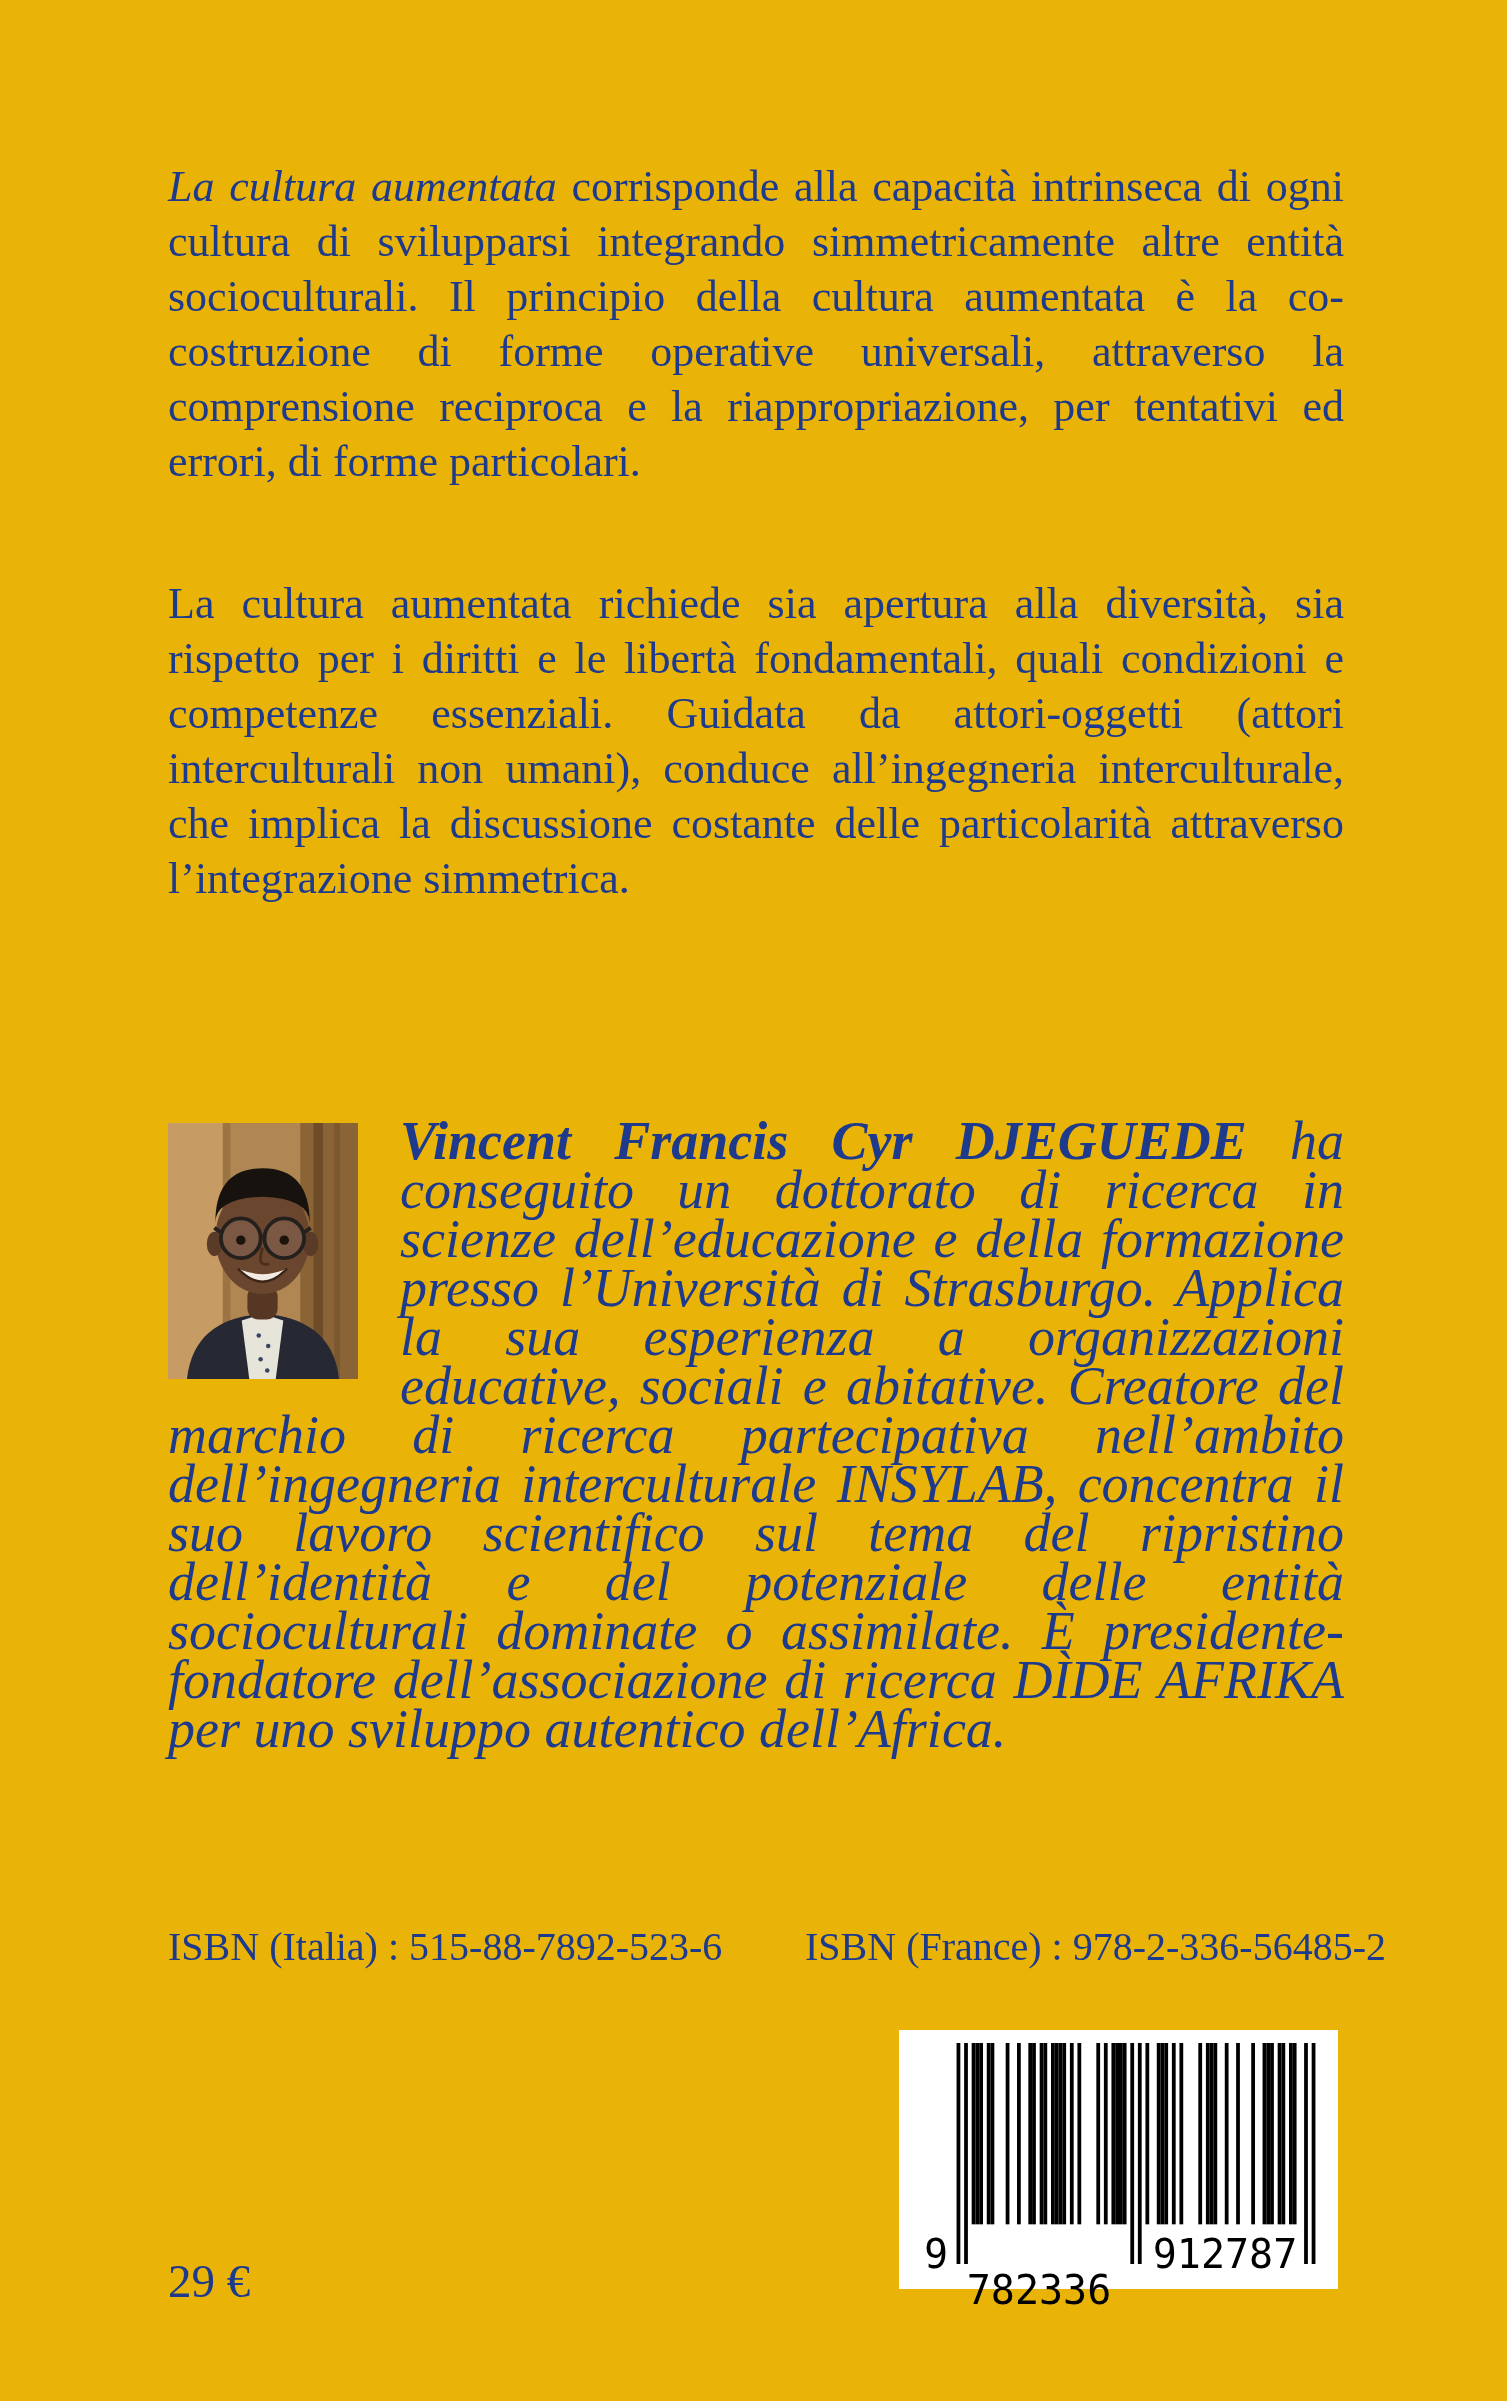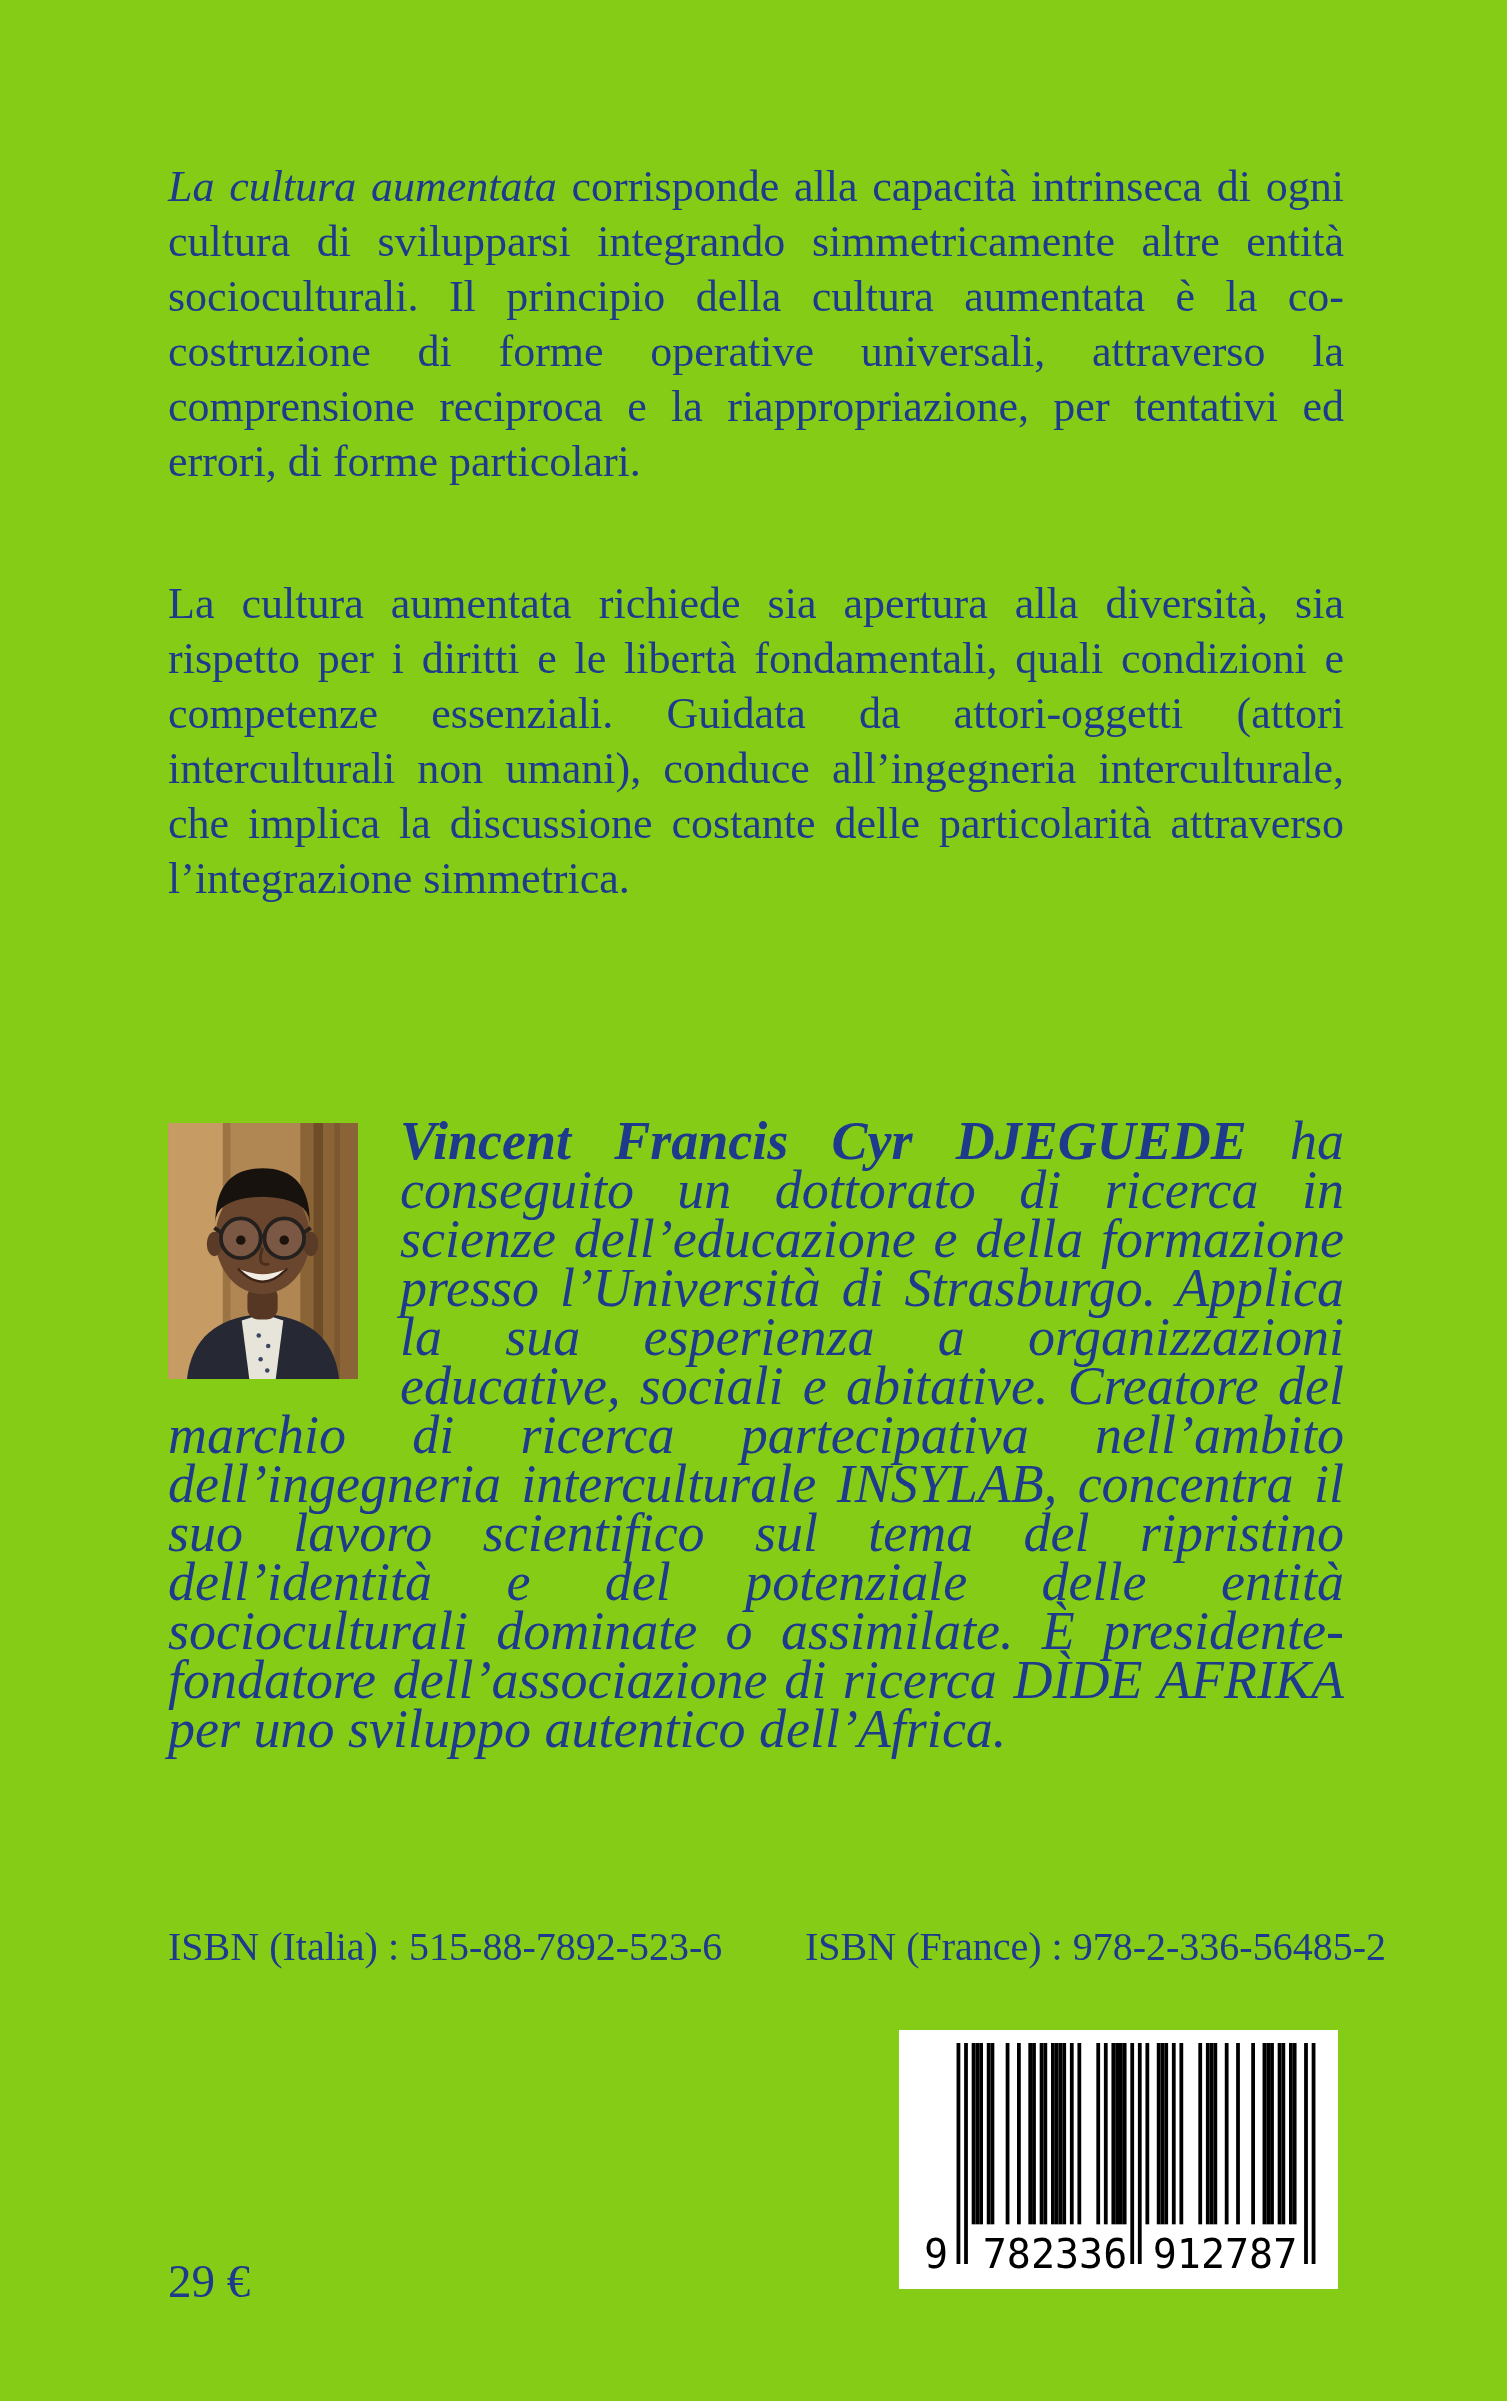--- a/index.html
+++ b/index.html
@@ -4,21 +4,21 @@
 <style>
   html, body {
     margin: 0;
     padding: 0;
     background: #ef7e3c;
   }
   .page {
     position: relative;
     width: 1508px;
     height: 2402px;
-    background: #84cc16;
+    background: #eab308;
     overflow: hidden;
     font-family: "Liberation Serif", "DejaVu Serif", serif;
     color: #1d3a8c;
   }
 
   
   .synopsis {
     position: absolute;
     left: 168px;
     top: 159px;
@@ -198,21 +198,21 @@
           <rect x="332" y="0" width="4" height="192" fill="#000"></rect>
           <rect x="340" y="0" width="4" height="192" fill="#000"></rect>
           <rect x="344" y="0" width="4" height="192" fill="#000"></rect>
           <rect x="352" y="0" width="4" height="192" fill="#000"></rect>
           <rect x="356" y="0" width="4" height="192" fill="#000"></rect>
           <rect x="368" y="0" width="4" height="234" fill="#000"></rect>
           <rect x="376" y="0" width="4" height="234" fill="#000"></rect>
         </svg></div>
     <div class="digits">
         <span style="left: 13.2px; width: 36px; text-align: right;">9</span>
-        <span style="left: 156px; transform: translateX(-50%);">782336</span>
+        <span style="left: 140px; transform: translateX(-50%); margin-top: 36px;">782336</span>
         <span style="left: 326px; transform: translateX(-50%);">912787</span>
       </div>
   </div>
 
 
   <div class="price">29 €</div>
 
 </div>
 
 

